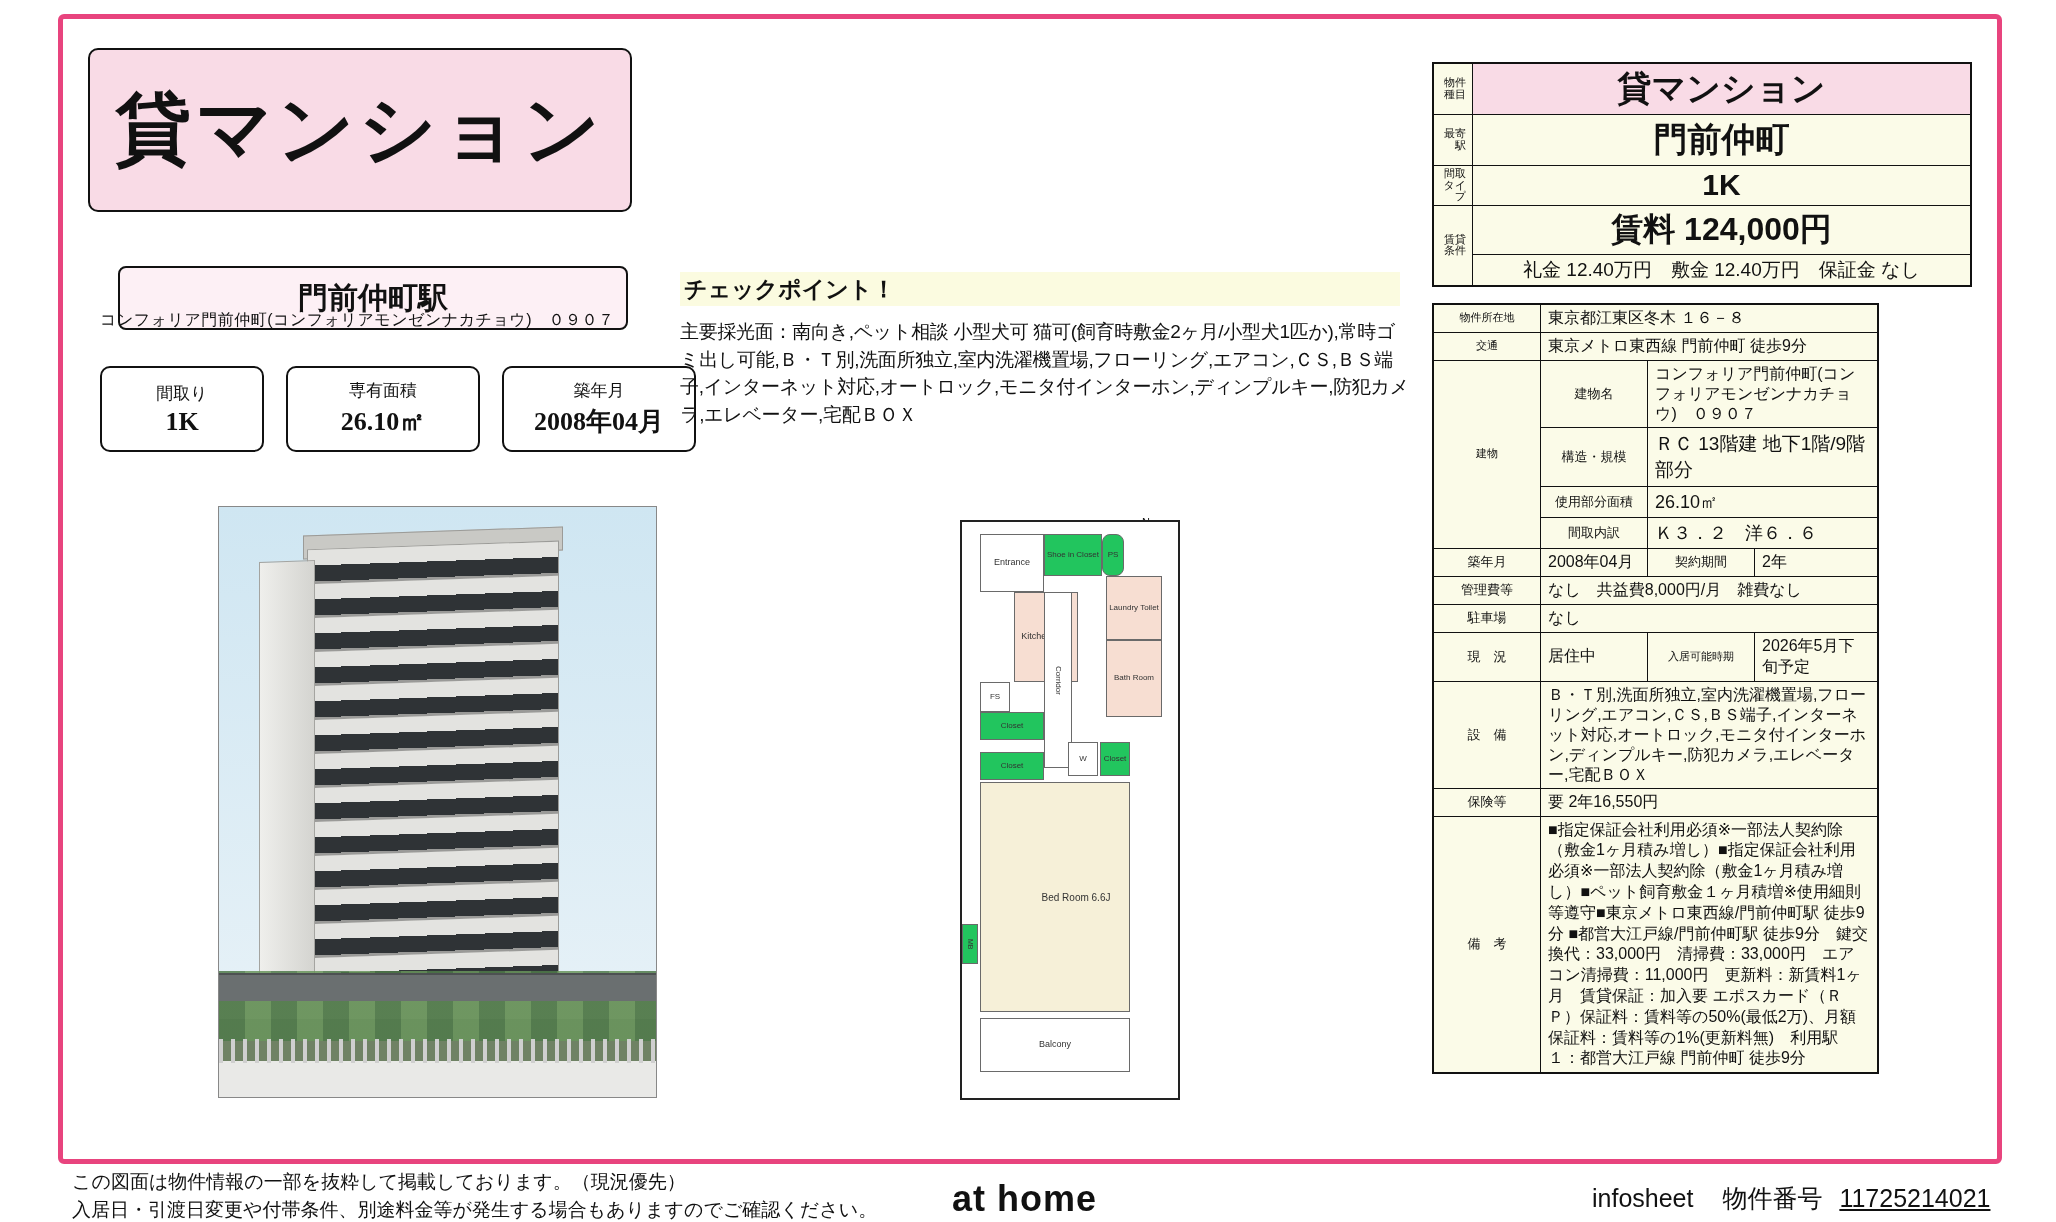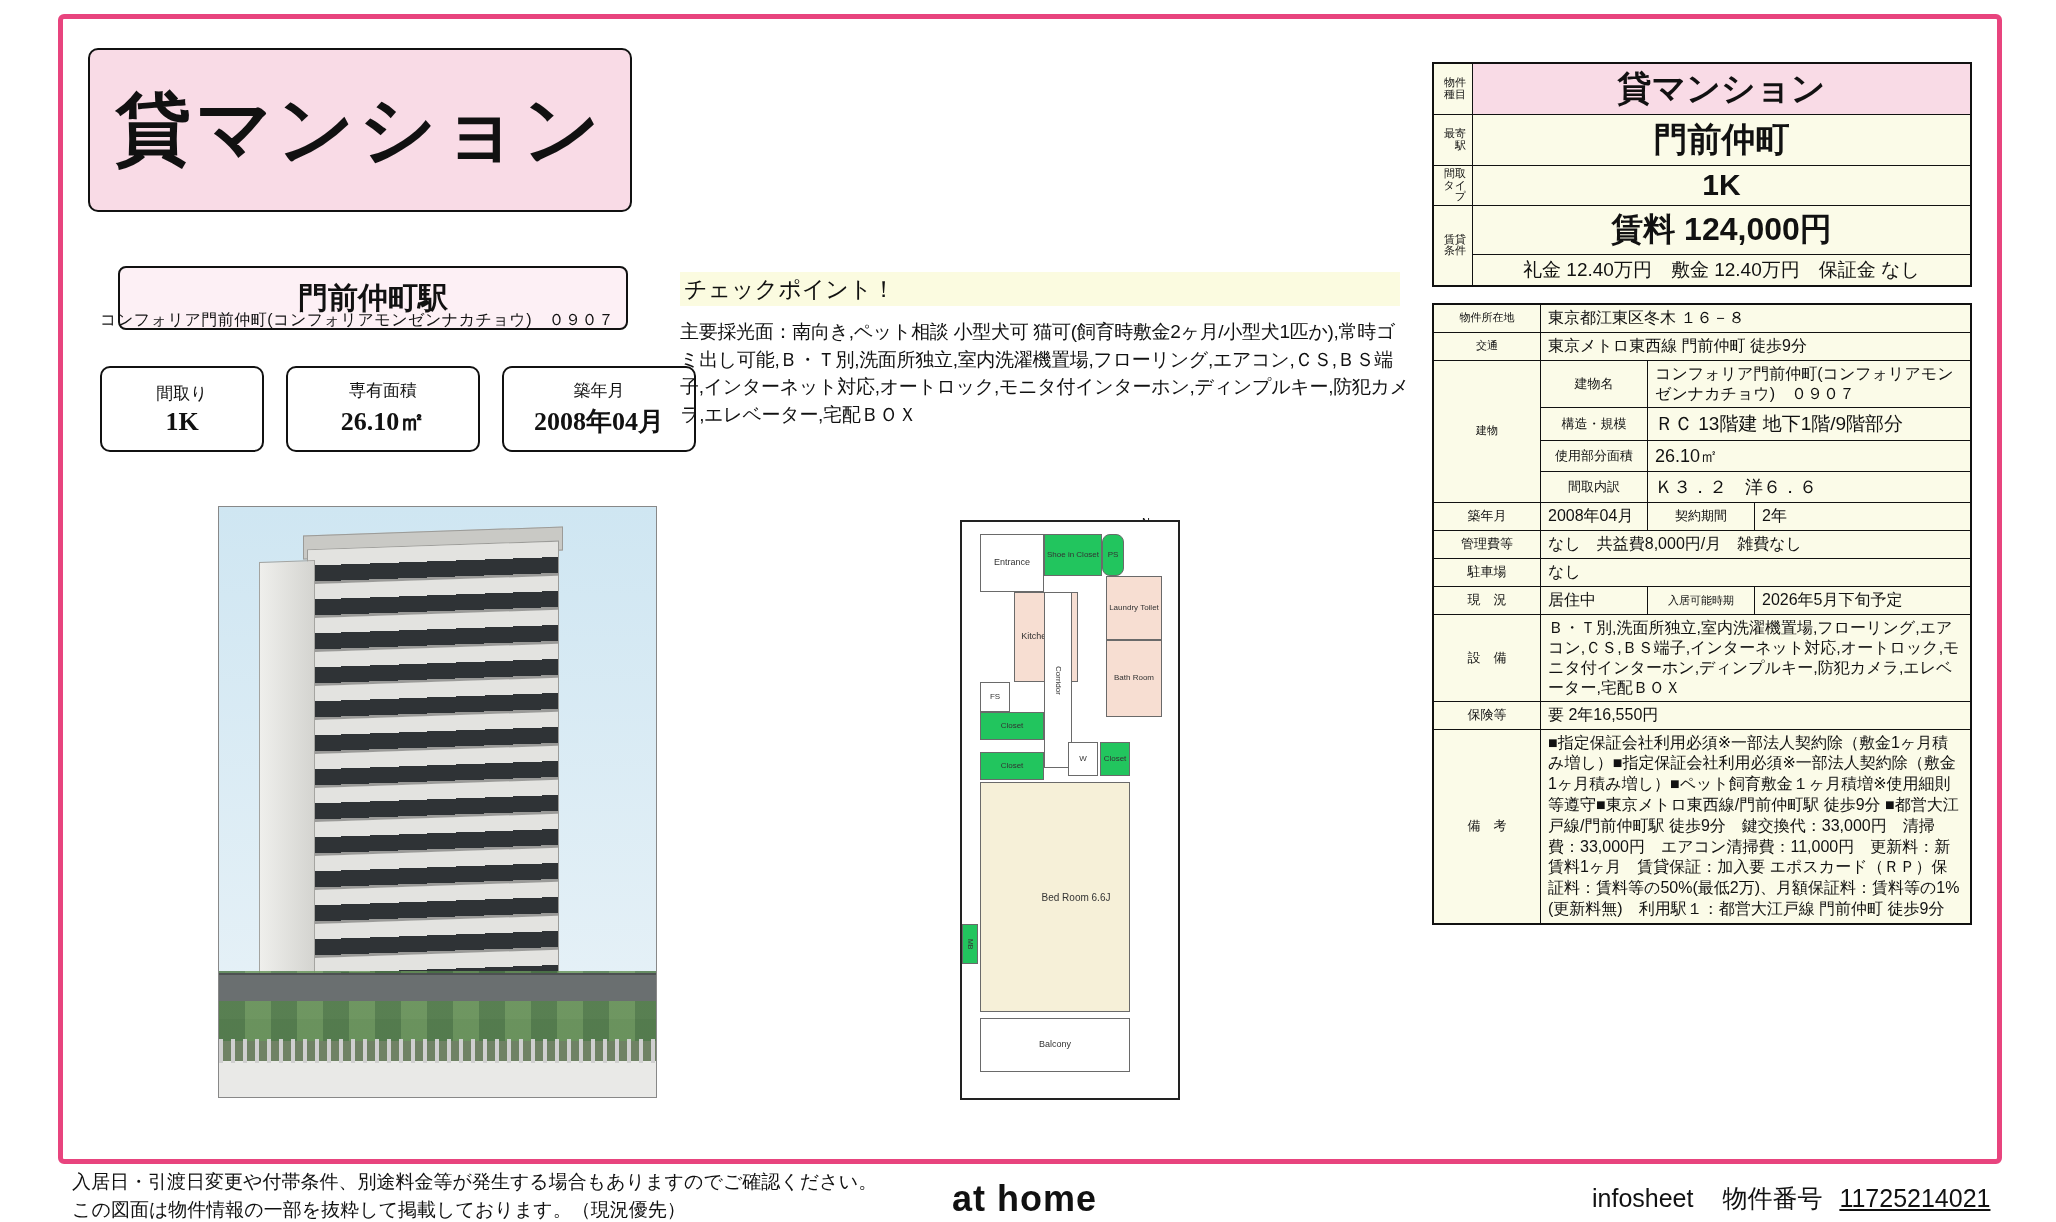--- a/index.html
+++ b/index.html
@@ -48,21 +48,21 @@
     align-items:center;justify-content:center;font-family:Liberation Serif, serif;
   }
   .pill .lab{font-size:17px;color:#111;margin-bottom:2px;}
   .pill .val{font-size:26px;font-weight:bold;color:#111;}
   .pill.wide{width:190px;}
   
   .cp-title{
     position:absolute;left:680px;top:272px;width:720px;height:34px;
     background:#fbfbe0;display:flex;align-items:center;
   }
-  .cp-title span{font-size:23px;font-weight:normal;color:#111;padding-left:4px;}
+  .cp-title span{font-size:23px;font-weight:bold;color:#111;padding-left:4px;}
   .cp-body{
     position:absolute;left:680px;top:318px;width:730px;
     font-size:19px;line-height:1.45;color:#111;letter-spacing:-0.3px;
   }
   
   .photo{
     position:absolute;left:218px;top:506px;width:437px;height:590px;
     border:1px solid #888;overflow:hidden;background:#cfe3ef;
   }
   .sky{position:absolute;inset:0;background:linear-gradient(#cfe6f2,#eaf3f8);}
@@ -129,21 +129,21 @@
   .rt td{border:1px solid #111;padding:2px 6px;vertical-align:middle;}
   .vhead{
     width:26px;text-align:right;font-size:11px;line-height:1.05;
     background:#fbfbe8;letter-spacing:0px;
   }
   .pinkcell{background:#f9dbe6;text-align:center;font-size:34px;font-weight:bold;padding:8px 0;}
   .bigcell{text-align:center;font-size:34px;font-weight:bold;padding:6px 0;}
   .midcell{text-align:center;font-size:30px;font-weight:bold;padding:4px 0;}
   .rentcell{text-align:center;font-size:32px;font-weight:bold;padding:6px 0;}
   .feecell{text-align:center;font-size:19px;padding:6px 0;}
-  .rt2{border:2px solid #111;border-collapse:collapse;width:540px;background:#fbfbe8;margin-top:16px;}
+  .rt2{border:2px solid #111;border-collapse:collapse;width:447px;background:#fbfbe8;margin-top:16px;}
   .rt2 td{border:1px solid #111;padding:3px 7px;font-size:16px;vertical-align:middle;}
   .rt2 .vh{width:26px;text-align:center;font-size:11px;line-height:1.05;}
   .rt2 .sub{width:92px;font-size:13px;text-align:center;background:#fbfbe8;}
   .addr{font-size:21px;padding:8px 7px;}
   .tsu{font-size:18px;padding:7px;}
   .small{font-size:13px;}
   .xsmall{font-size:12px;line-height:1.25;}
   .bikou{font-size:12px;line-height:1.3;padding:4px 6px;}
   
   .footer-note{
@@ -337,22 +337,22 @@
       </tr>
       <tr>
         <td class="sub">備　考</td>
         <td class="bikou" colspan="3">■指定保証会社利用必須※一部法人契約除（敷金1ヶ月積み増し）■指定保証会社利用必須※一部法人契約除（敷金1ヶ月積み増し）■ペット飼育敷金１ヶ月積増※使用細則等遵守■東京メトロ東西線/門前仲町駅 徒歩9分 ■都営大江戸線/門前仲町駅 徒歩9分　鍵交換代：33,000円　清掃費：33,000円　エアコン清掃費：11,000円　更新料：新賃料1ヶ月　賃貸保証：加入要 エポスカード（ＲＰ）保証料：賃料等の50%(最低2万)、月額保証料：賃料等の1%(更新料無)　利用駅１：都営大江戸線 門前仲町 徒歩9分</td>
       </tr>
     </tbody>
       </table>
   </div>
 
   <div class="footer-note">
+    <div>この図面は物件情報の一部を抜粋して掲載しております。（現況優先）</div>
     <div>入居日・引渡日変更や付帯条件、別途料金等が発生する場合もありますのでご確認ください。</div>
-    <div>この図面は物件情報の一部を抜粋して掲載しております。（現況優先）</div>
   </div>
   <div class="athome">at home</div>
   <div class="infosheet">
     <span>infosheet</span>
     <span style="margin-left:22px;">物件番号</span>
     <span class="num">11725214021</span>
   </div>
 
 </div>
 

